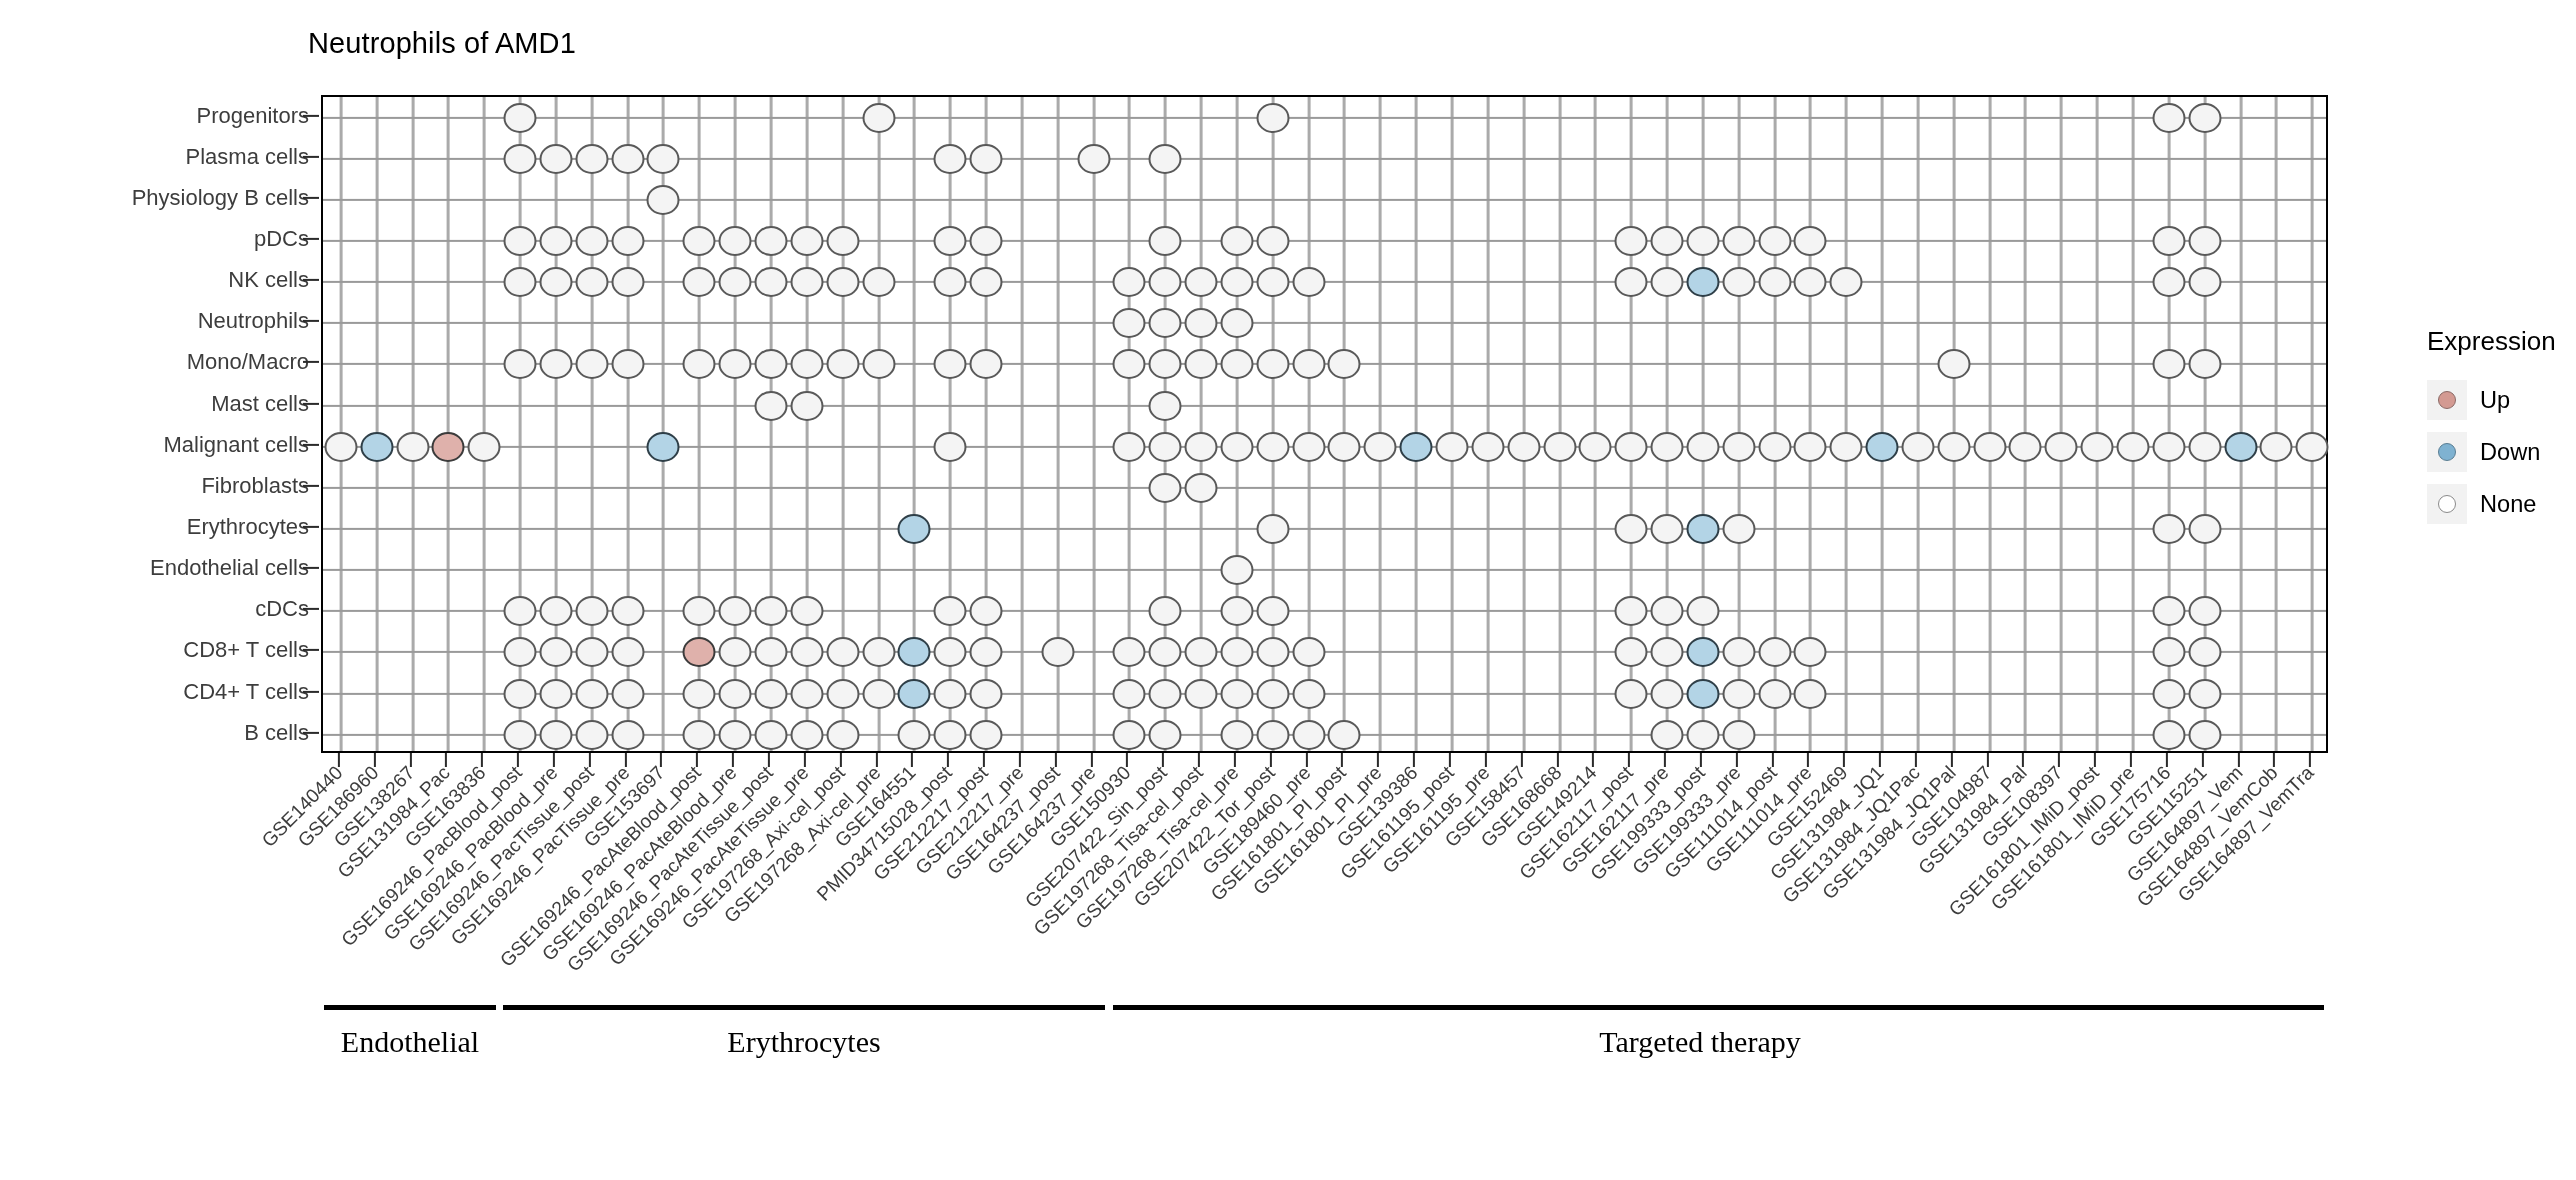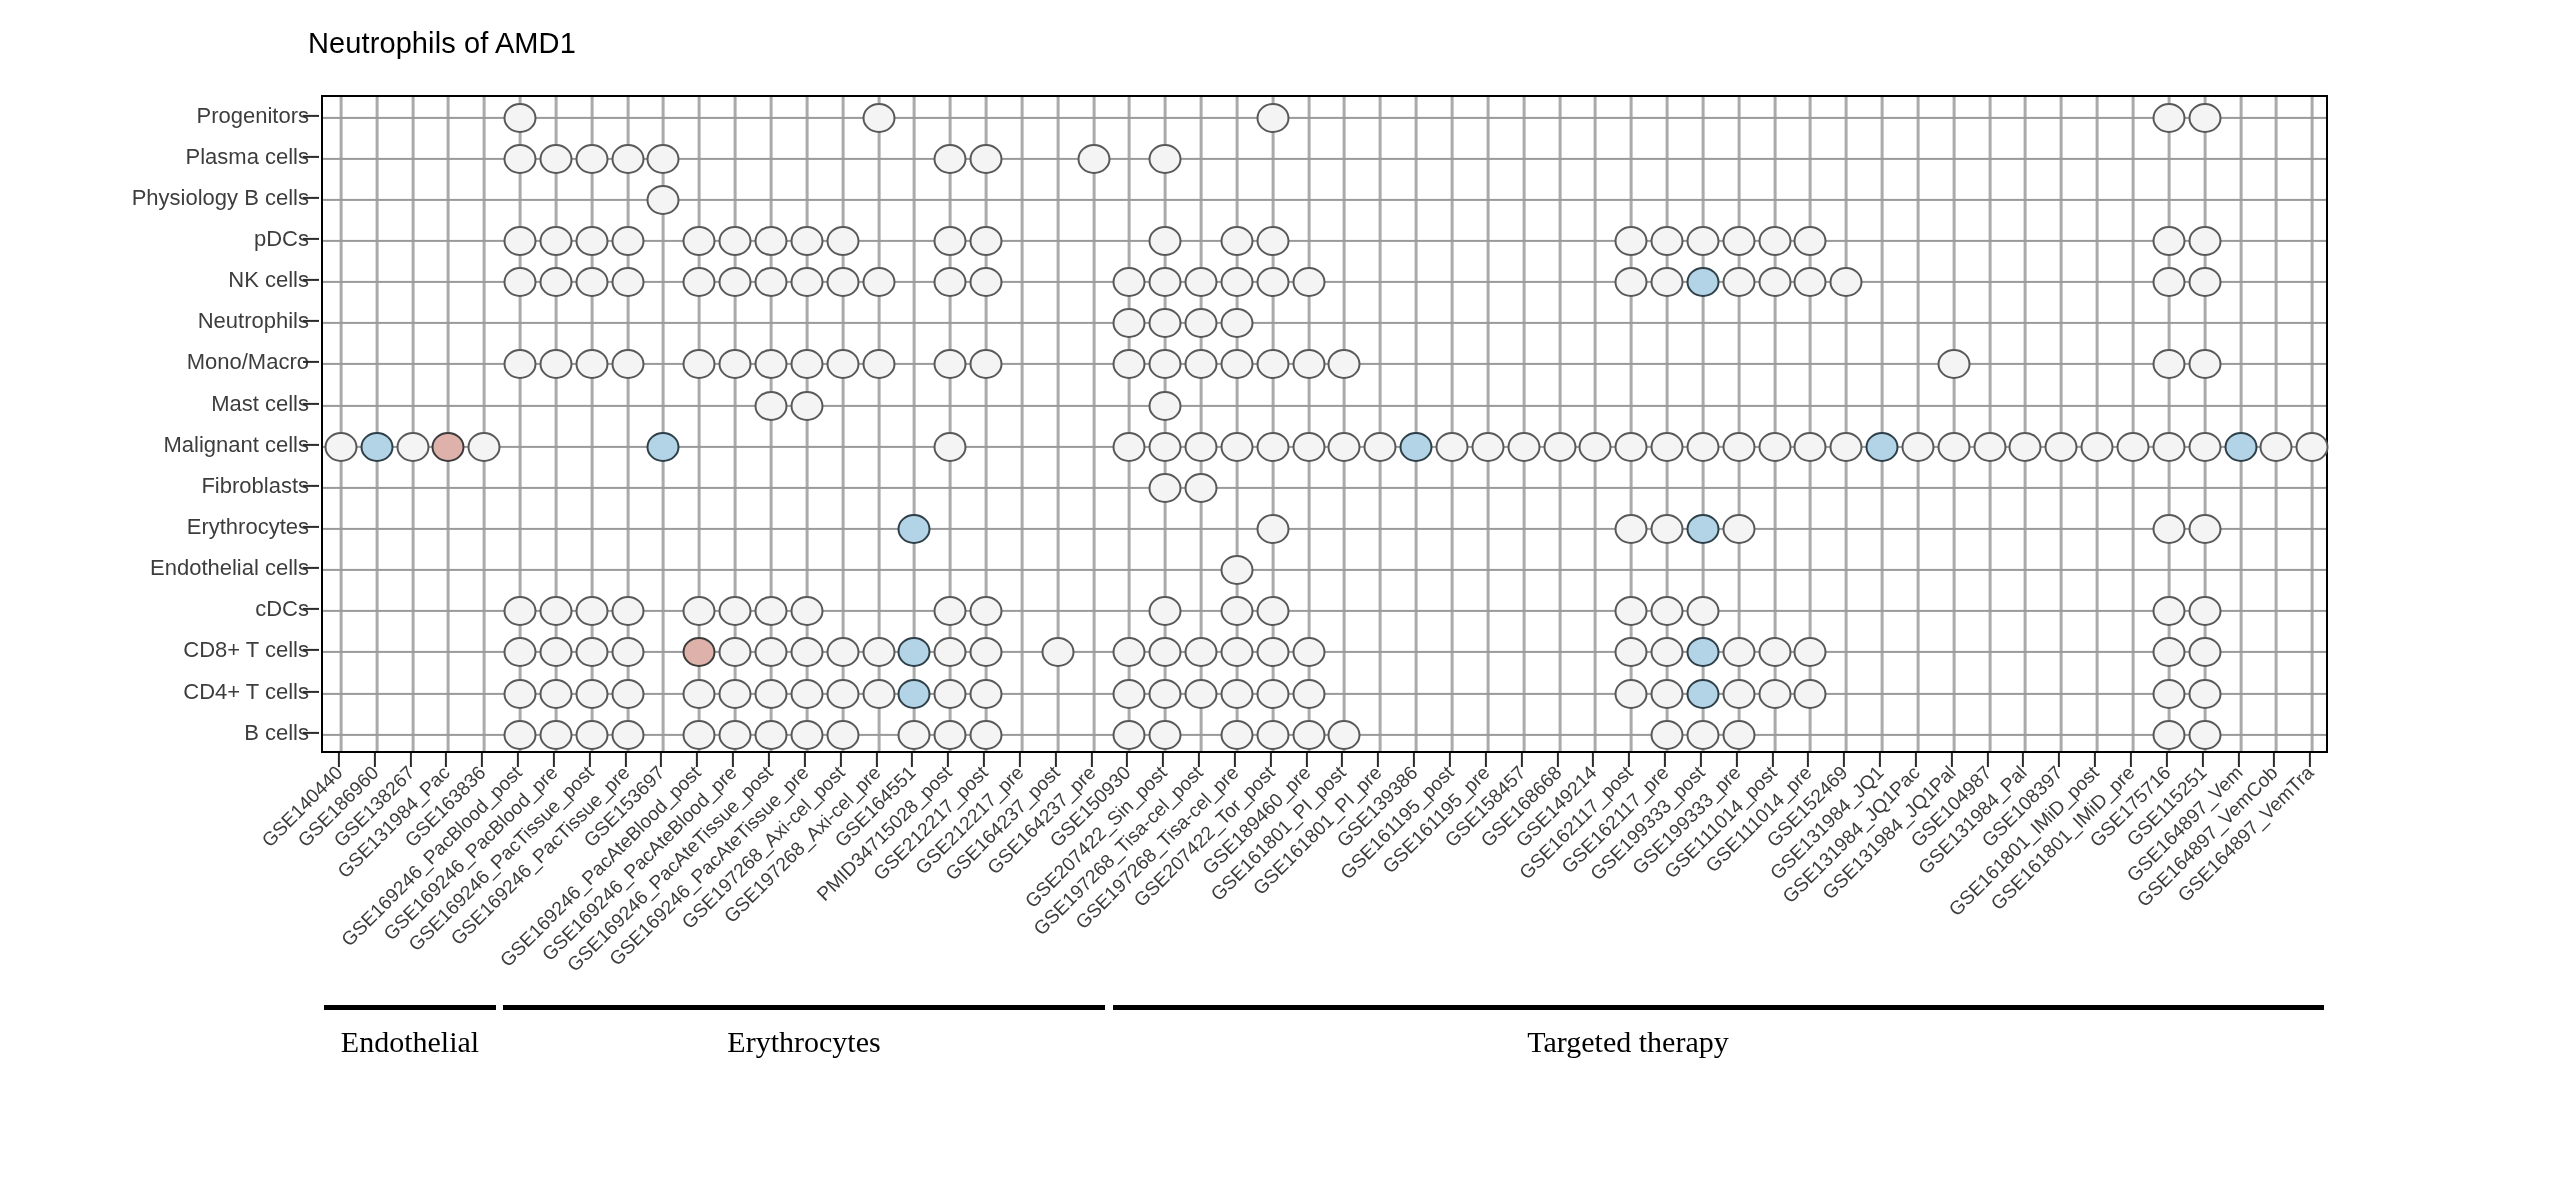--- a/index.html
+++ b/index.html
@@ -647,18 +647,41 @@
         <span class="xlabinner">GSE164897_VemTra</span>
       </div>
     </div>
 
   <div id="groups">
       <div class="gbar" style="left: 324px; width: 172px;"></div>
       <div class="glab" style="left: 410px;">Endothelial</div>
       <div class="gbar" style="left: 503px; width: 602px;"></div>
       <div class="glab" style="left: 804px;">Erythrocytes</div>
       <div class="gbar" style="left: 1113px; width: 1211px;"></div>
-      <div class="glab" style="left: 1628px;">Targeted therapy</div>
+      <div class="glab" style="left: 1700px;">Targeted therapy</div>
     </div>
 
+  <div id="legend">
+    <div class="legtitle">Expression</div>
+    <div id="legrows">
+        <div class="legrow">
+          <div class="legkey">
+            <div class="legdot up"></div>
+          </div>
+          <div class="legtext">Up</div>
+        </div>
+        <div class="legrow">
+          <div class="legkey">
+            <div class="legdot down"></div>
+          </div>
+          <div class="legtext">Down</div>
+        </div>
+        <div class="legrow">
+          <div class="legkey">
+            <div class="legdot none"></div>
+          </div>
+          <div class="legtext">None</div>
+        </div>
+      </div>
+  </div>
 
 </div>
 
 
 </body></html>

